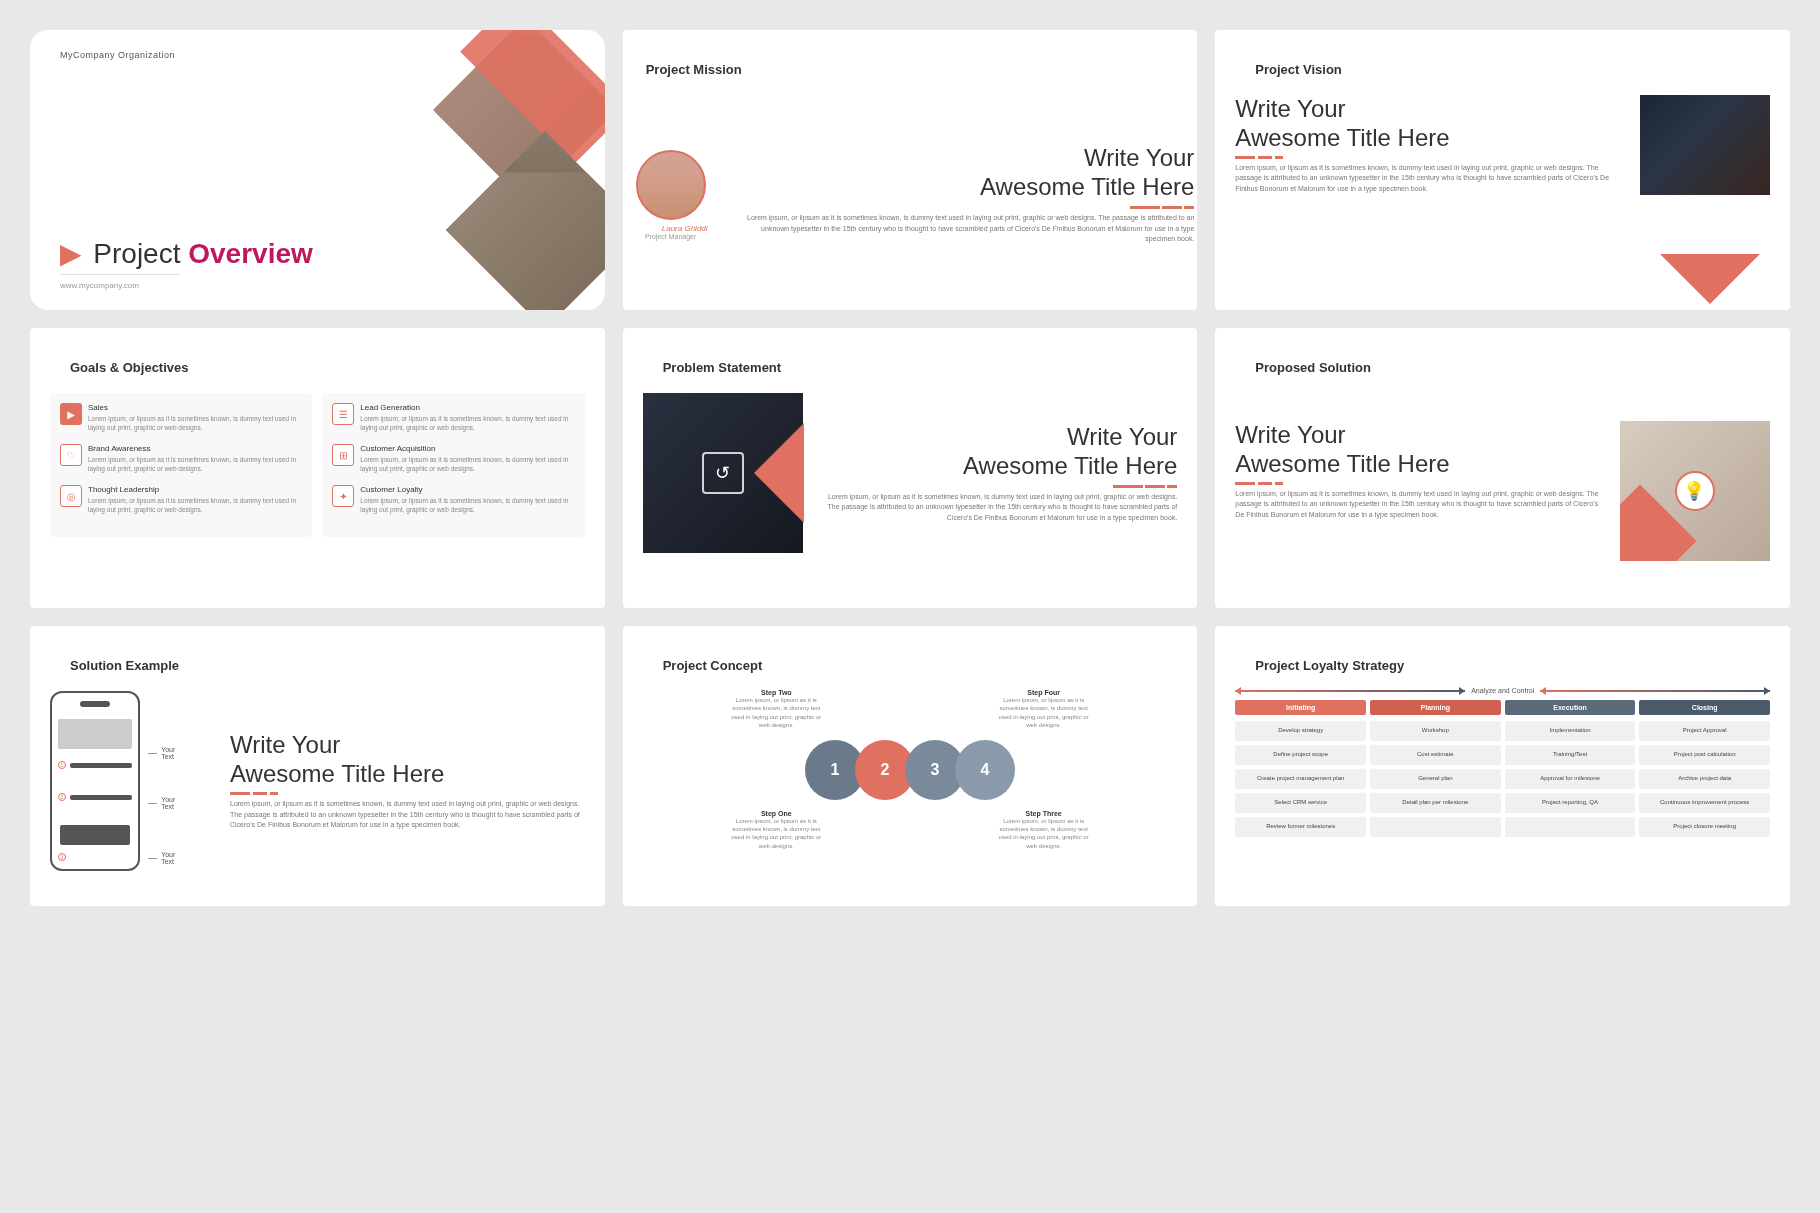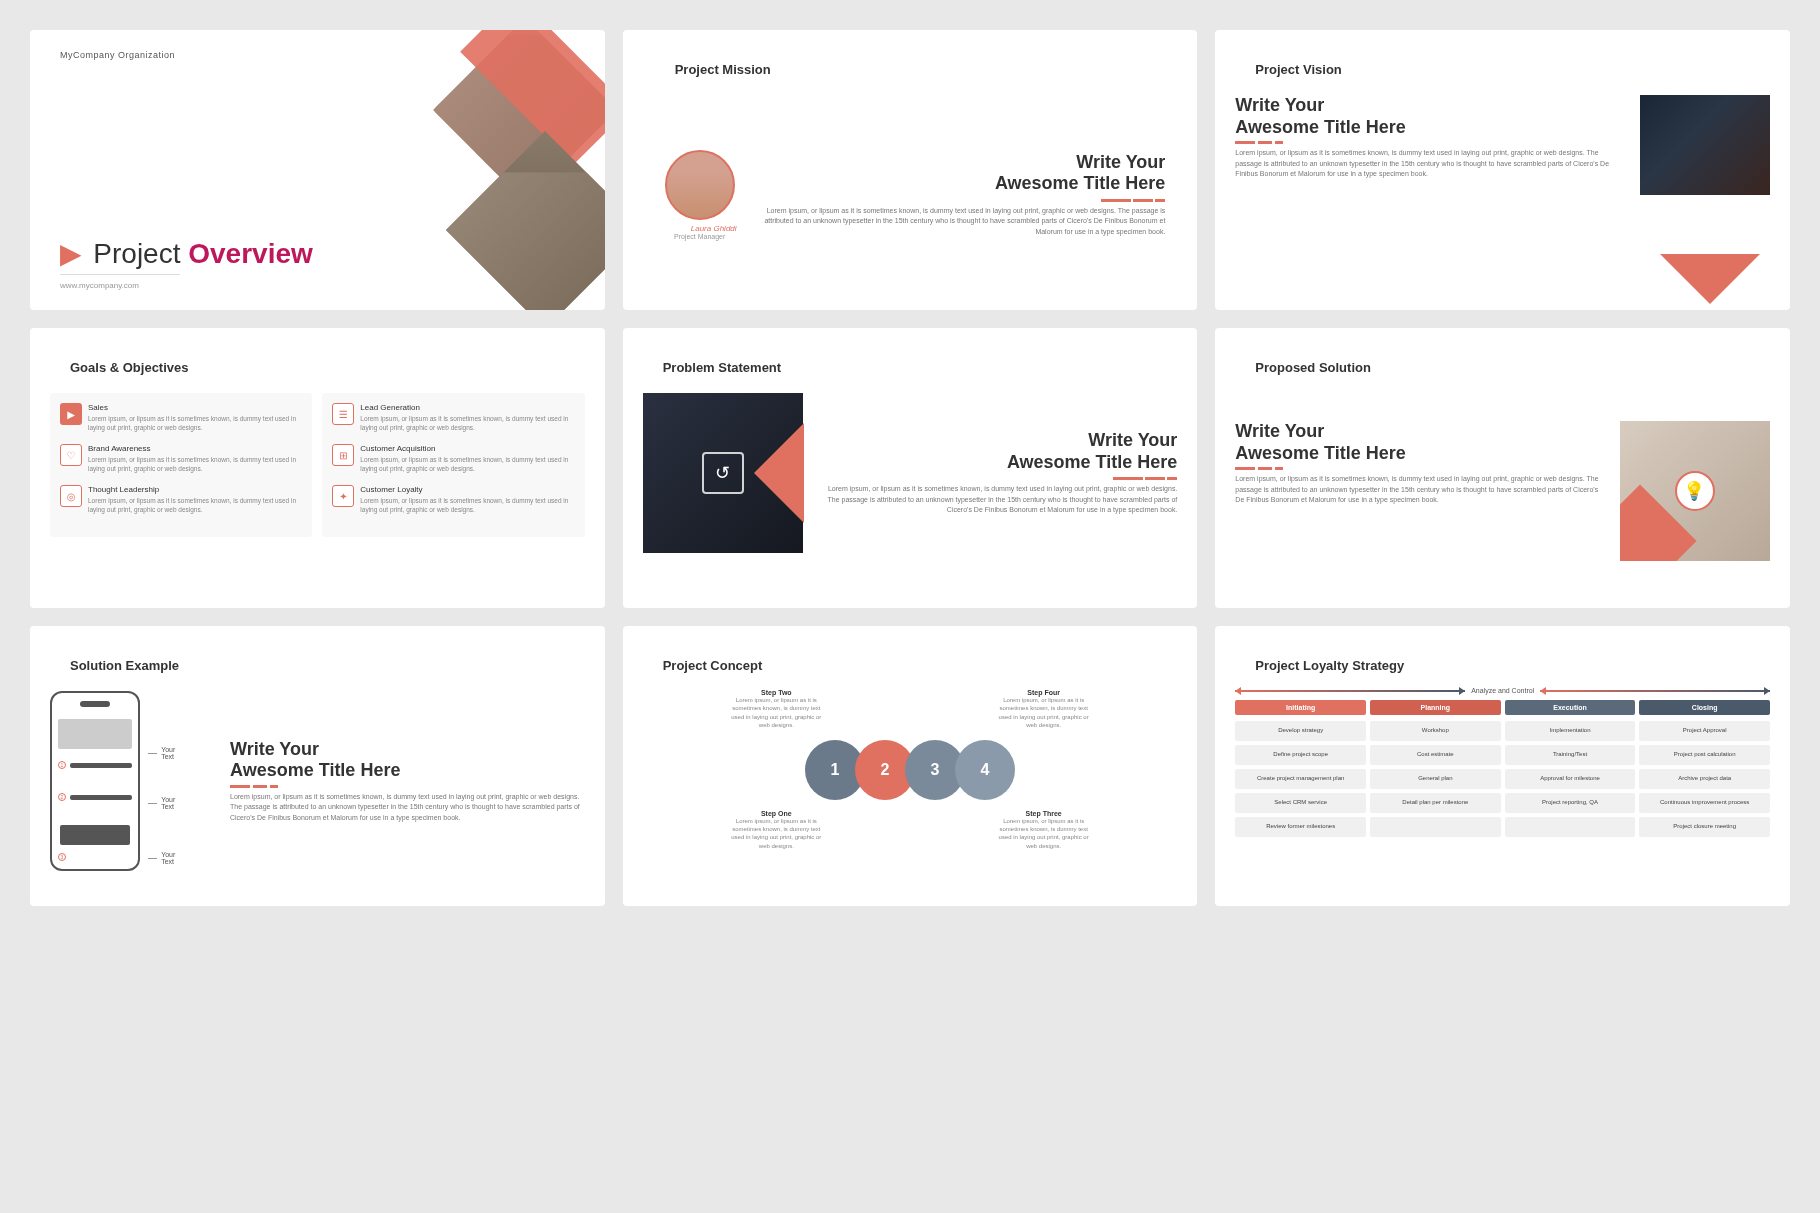--- a/index.html
+++ b/index.html
@@ -22,20 +22,21 @@
       overflow: hidden;
       position: relative;
       min-height: 280px;
     }
     
     .slide-1 {
       padding: 20px 30px;
       display: flex;
       flex-direction: column;
       justify-content: space-between;
+      border-radius: 18px;
     }
     .slide-1 .company-name {
       font-size: 9px;
       color: #555;
       letter-spacing: 0.5px;
     }
     .slide-1 .title-area {
       margin-top: 60px;
     }
     .slide-1 .title-area .project-label {
@@ -68,21 +69,21 @@
       font-weight: 600;
       color: #333;
       padding: 16px 20px 8px;
       border-bottom: none;
     }
 
     
     .slide-mission {
       display: flex;
       flex-direction: column;
-      padding: 16px 32px;
+      padding: 16px 3px;
     }
     .mission-content {
       display: flex;
       flex: 1;
       align-items: center;
       gap: 16px;
       margin-top: 10px;
     }
     .person-card {
       display: flex;
@@ -113,22 +114,22 @@
     }
     .person-title {
       font-size: 7px;
       color: #999;
       text-align: center;
     }
     .mission-text-block {
       flex: 1;
     }
     .big-title {
-      font-size: 18px;
-      font-weight: 700;
+      font-size: 24px;
+      font-weight: 400;
       color: #333;
       line-height: 1.2;
       text-align: right;
     }
     .accent-bar {
       display: flex;
       justify-content: flex-end;
       margin: 4px 0;
     }
     .accent-bar span {

